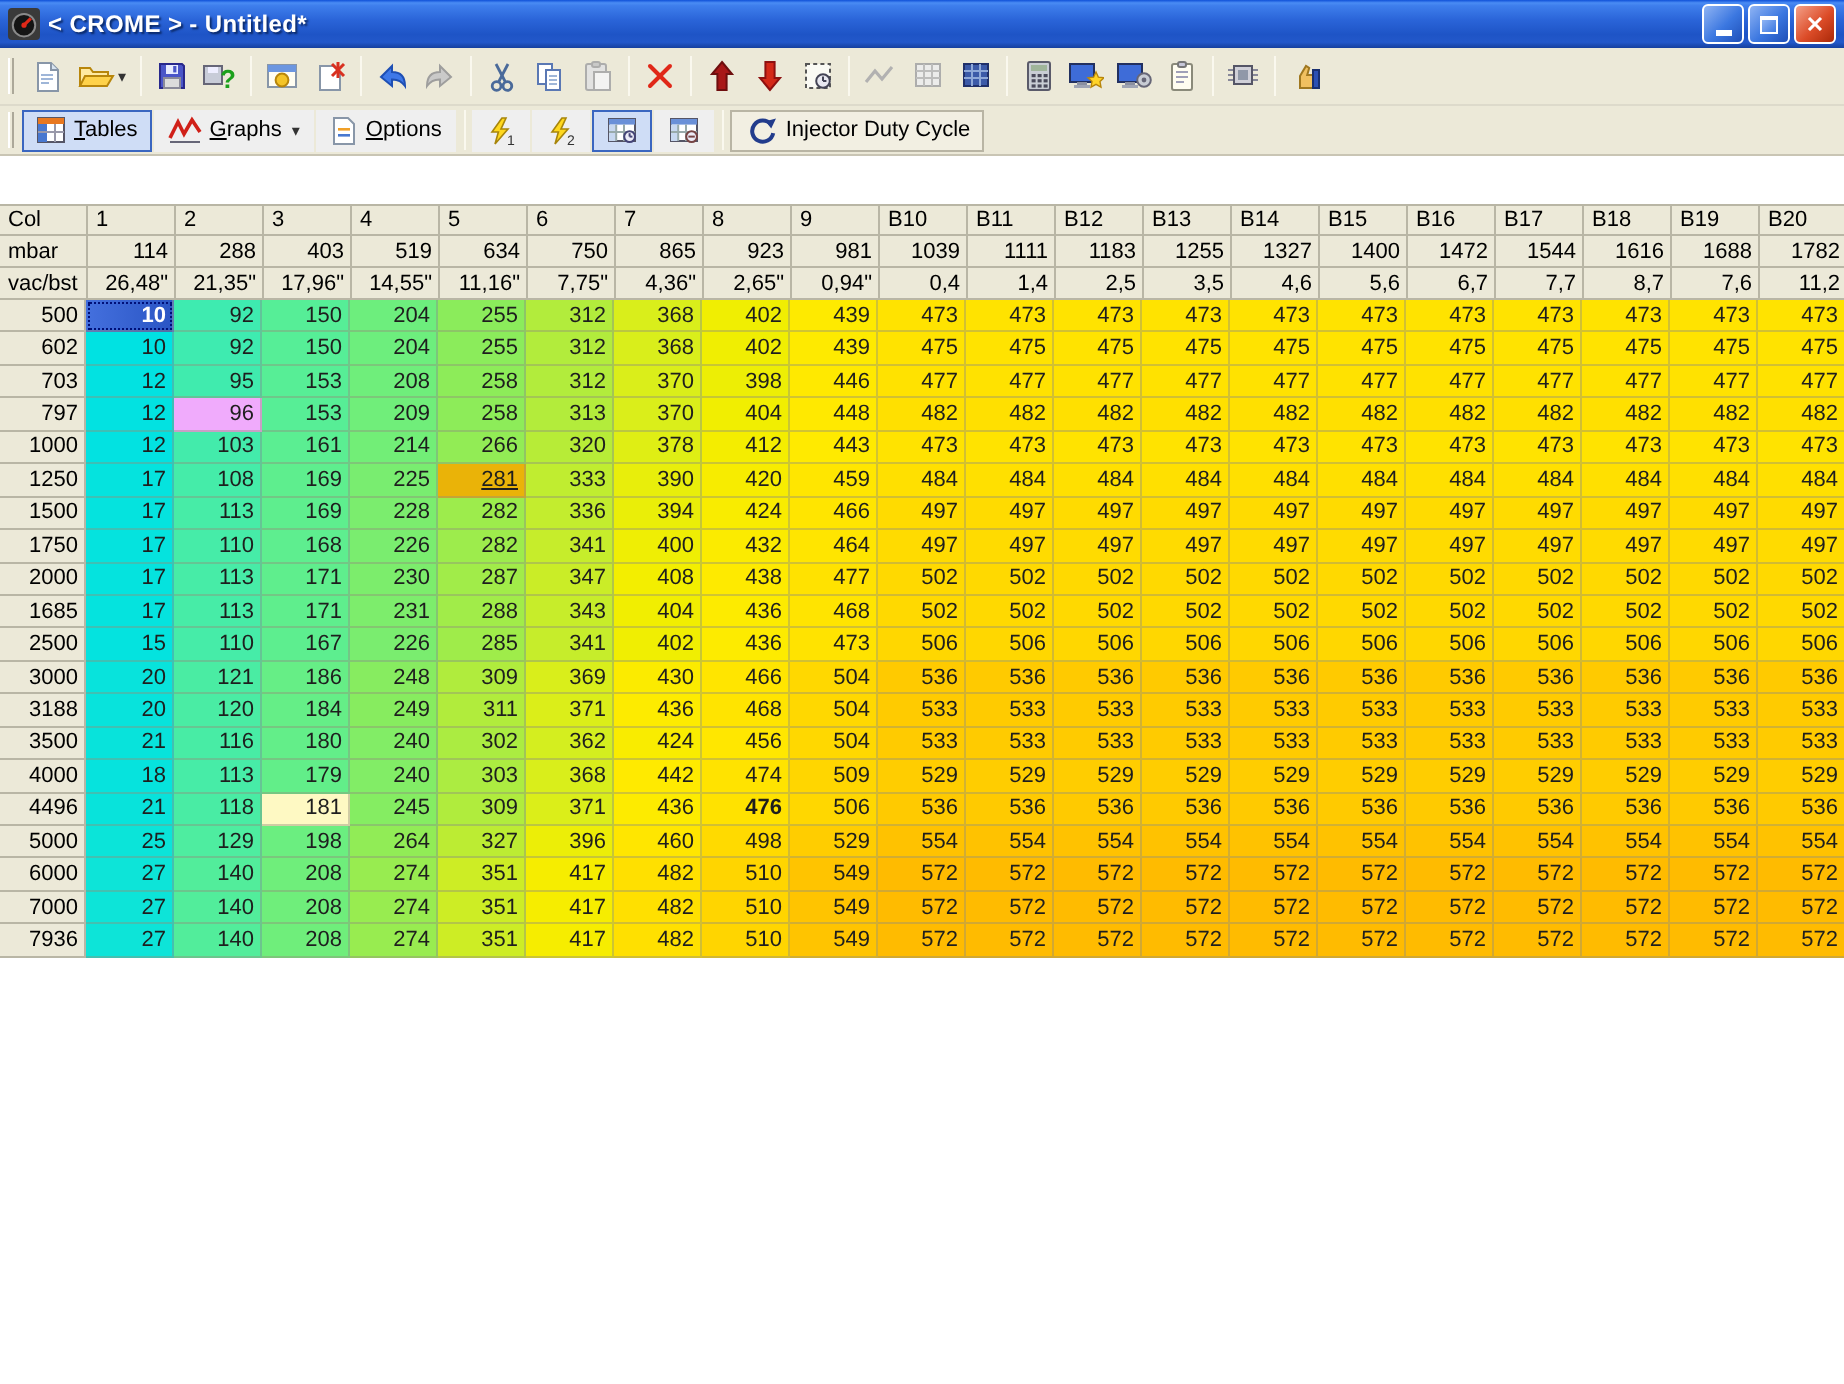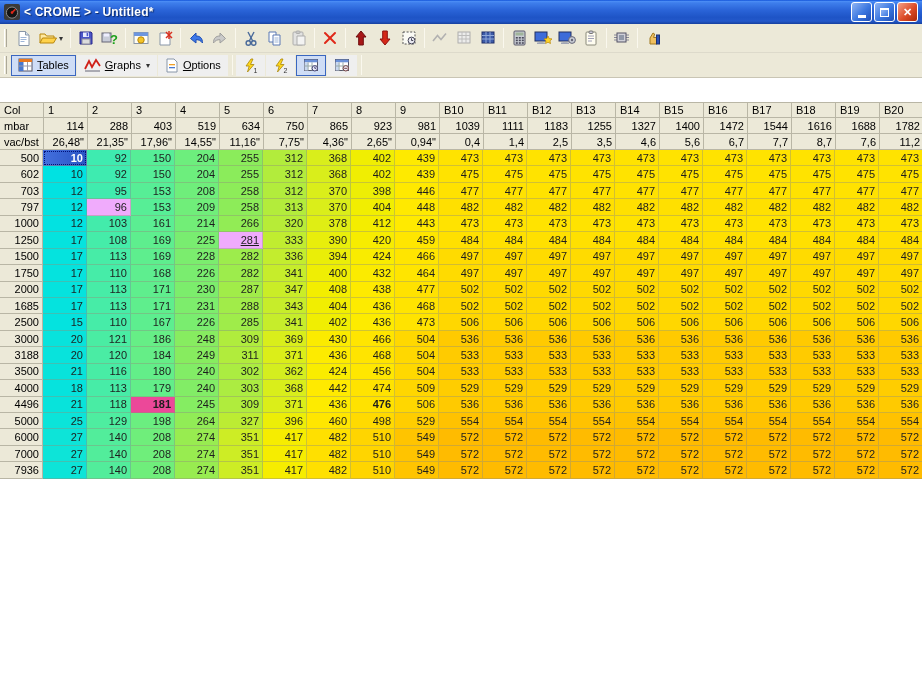--- a/index.html
+++ b/index.html
@@ -437,20 +437,29 @@
               <line x1="5.1" y1="4.3" x2="5.1" y2="12.5"></line>
               <line x1="9" y1="4.3" x2="9" y2="12.5"></line>
               <line x1="1.5" y1="8" x2="14.5" y2="8"></line>
             </g>
             <circle cx="11.8" cy="10.3" r="2.7" fill="#ECECF8" stroke="#744"></circle>
             <line x1="10.2" y1="10.3" x2="13.4" y2="10.3" stroke="#744"></line>
           </svg>
         </span>
       </button>
       <span class="tsep"></span>
+      <button class="vbtn outlined">
+        <span class="vicon">
+          <svg width="17" height="15">
+            <path d="M13.5 4.2A5.3 5.3 0 1 0 14.6 8.6" fill="none" stroke="#223C8C" stroke-width="2"></path>
+            <path d="M16 1.2 13.6 6.2 10.8 2.6z" fill="#223C8C"></path>
+          </svg>
+        </span>
+        <span>Injector Duty Cycle</span>
+      </button>
     </div>
 
   <div class="tbl" id="tbl">
       <div class="trow hdr">
         <div class="cell hcell left">Col</div>
         <div class="cell hcell left">1</div>
         <div class="cell hcell left">2</div>
         <div class="cell hcell left">3</div>
         <div class="cell hcell left">4</div>
         <div class="cell hcell left">5</div>
@@ -630,21 +639,21 @@
         <div class="cell " style="background: rgb(255, 227, 0);">473</div>
         <div class="cell " style="background: rgb(255, 227, 0);">473</div>
         <div class="cell " style="background: rgb(255, 227, 0);">473</div>
       </div>
       <div class="trow data">
         <div class="cell rowhead">1250</div>
         <div class="cell " style="background: rgb(5, 227, 222);">17</div>
         <div class="cell " style="background: rgb(69, 236, 169);">108</div>
         <div class="cell " style="background: rgb(94, 238, 142);">169</div>
         <div class="cell " style="background: rgb(121, 237, 112);">225</div>
-        <div class="cell " style="background: #f0abfc; text-decoration: underline;">281</div>
+        <div class="cell " style="background: #eab308; text-decoration: underline;">281</div>
         <div class="cell " style="background: rgb(192, 237, 48);">333</div>
         <div class="cell " style="background: rgb(232, 238, 11);">390</div>
         <div class="cell " style="background: rgb(247, 236, 0);">420</div>
         <div class="cell " style="background: rgb(255, 230, 0);">459</div>
         <div class="cell " style="background: rgb(255, 224, 0);">484</div>
         <div class="cell " style="background: rgb(255, 224, 0);">484</div>
         <div class="cell " style="background: rgb(255, 224, 0);">484</div>
         <div class="cell " style="background: rgb(255, 224, 0);">484</div>
         <div class="cell " style="background: rgb(255, 224, 0);">484</div>
         <div class="cell " style="background: rgb(255, 224, 0);">484</div>
@@ -858,21 +867,21 @@
         <div class="cell " style="background: rgb(255, 205, 0);">529</div>
         <div class="cell " style="background: rgb(255, 205, 0);">529</div>
         <div class="cell " style="background: rgb(255, 205, 0);">529</div>
         <div class="cell " style="background: rgb(255, 205, 0);">529</div>
         <div class="cell " style="background: rgb(255, 205, 0);">529</div>
       </div>
       <div class="trow data">
         <div class="cell rowhead">4496</div>
         <div class="cell " style="background: rgb(8, 227, 219);">21</div>
         <div class="cell " style="background: rgb(73, 236, 164);">118</div>
-        <div class="cell " style="background: #ec4899; font-weight: bold;">181</div>
+        <div class="cell " style="background: #fef9c3;">181</div>
         <div class="cell " style="background: rgb(133, 237, 98);">245</div>
         <div class="cell " style="background: rgb(176, 236, 61);">309</div>
         <div class="cell " style="background: rgb(219, 238, 25);">371</div>
         <div class="cell " style="background: rgb(253, 235, 0);">436</div>
         <div class="cell " style="background: rgb(255, 226, 0); font-weight: bold;">476</div>
         <div class="cell " style="background: rgb(255, 215, 0);">506</div>
         <div class="cell " style="background: rgb(255, 202, 0);">536</div>
         <div class="cell " style="background: rgb(255, 202, 0);">536</div>
         <div class="cell " style="background: rgb(255, 202, 0);">536</div>
         <div class="cell " style="background: rgb(255, 202, 0);">536</div>

